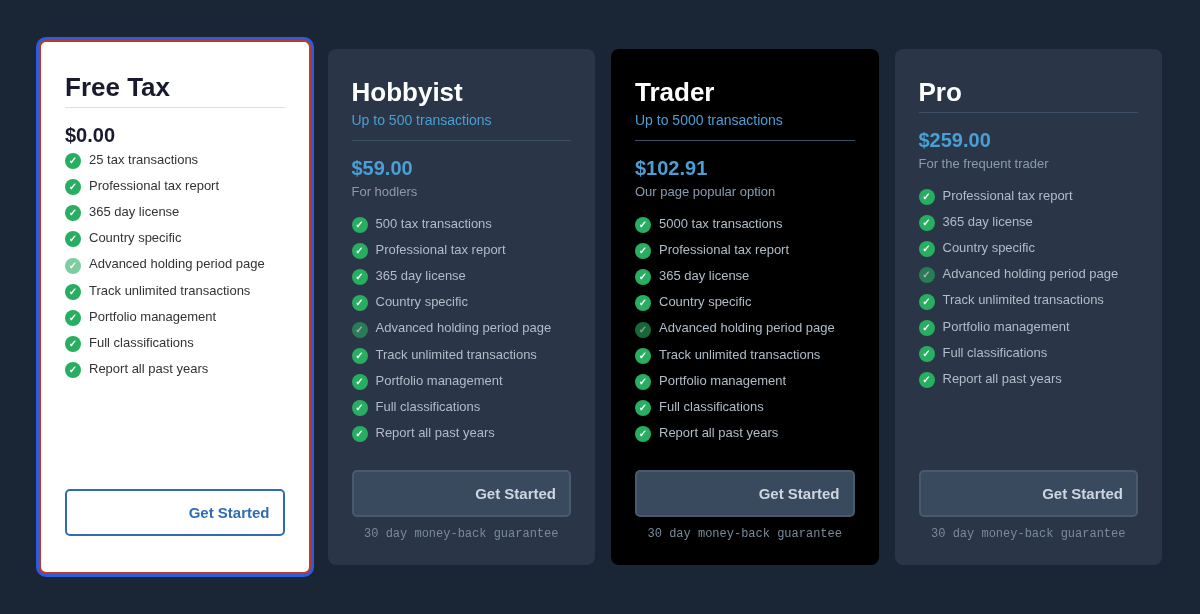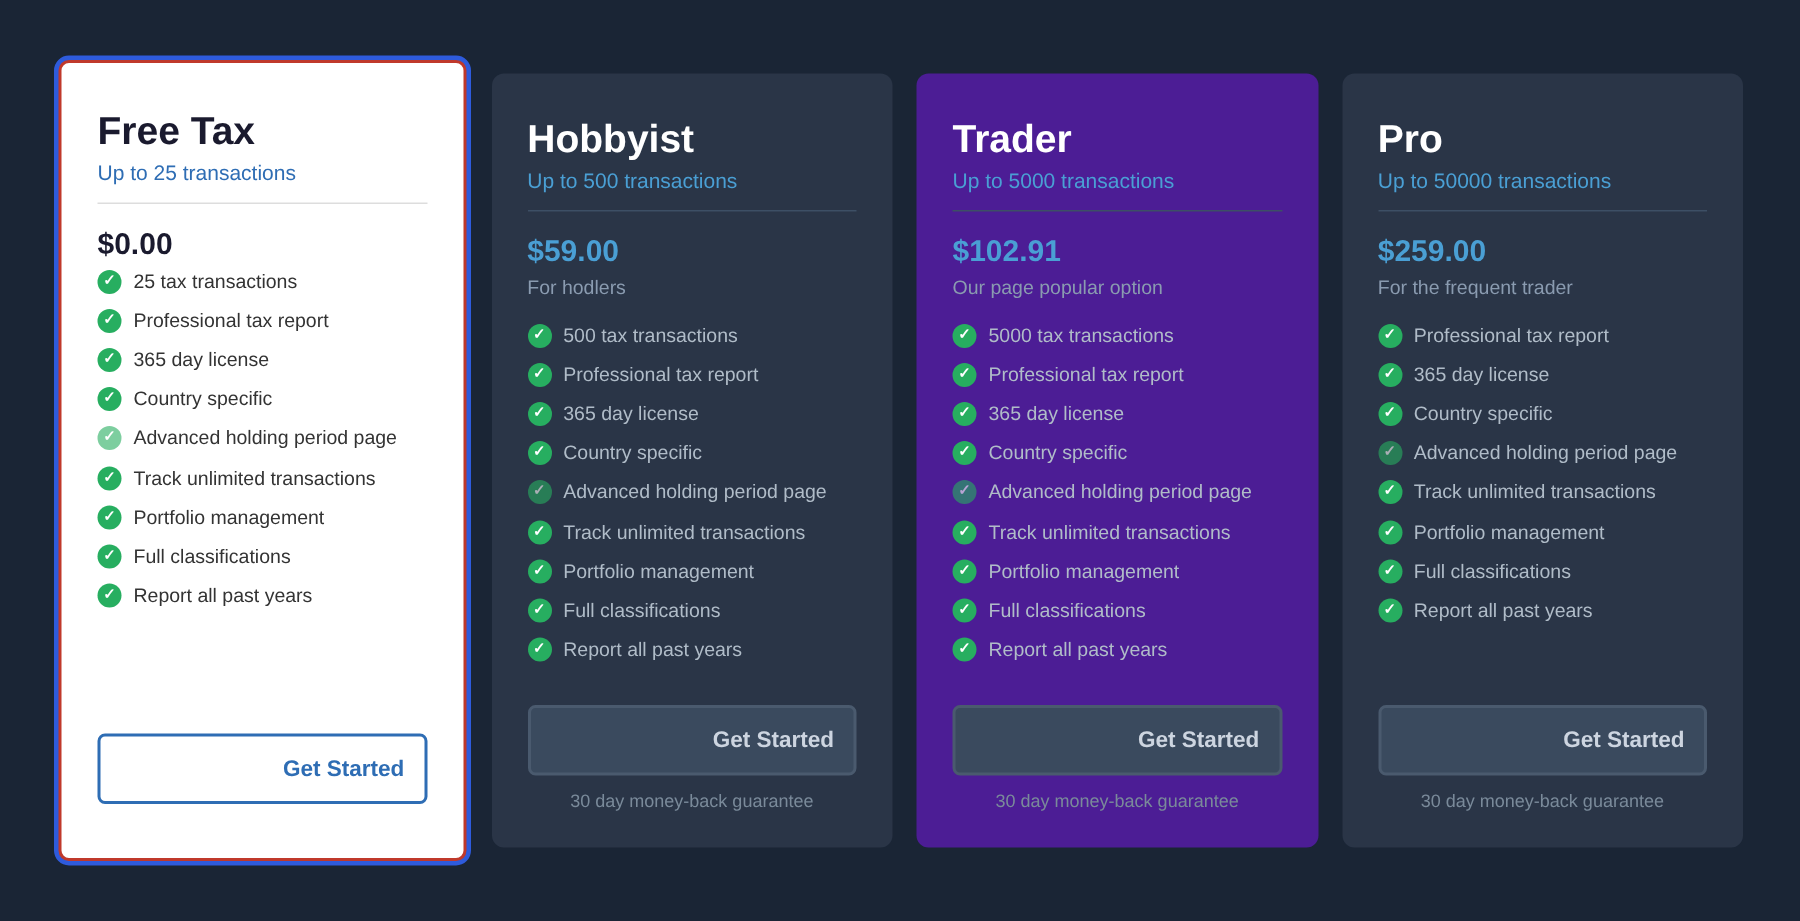--- a/index.html
+++ b/index.html
@@ -36,21 +36,21 @@
       border: 3px solid #c0392b;
       outline: 3px solid #2e5bdc;
       outline-offset: -1px;
       color: #333;
       margin-top: -10px;
       margin-bottom: -10px;
       padding-top: 30px;
       padding-bottom: 26px;
     }
     .plan-card.highlighted {
-      background: #4c1d95;
+      background: #000000;
     }
     .plan-name {
       font-size: 26px;
       font-weight: 700;
       color: #ffffff;
       margin-bottom: 4px;
     }
     .plan-card.featured .plan-name {
       color: #1a1a2e;
     }
@@ -87,21 +87,21 @@
     .plan-card.featured .plan-description {
       color: #666;
     }
     .features-list {
       list-style: none;
       flex: 1;
       margin-bottom: 20px;
     }
     .features-list li {
       display: flex;
-      align-items: flex-start;
+      align-items: flex-end;
       font-size: 13px;
       margin-bottom: 8px;
       color: #b0bcc8;
       line-height: 1.4;
     }
     .plan-card.featured .features-list li {
       color: #333;
     }
     .check-icon {
       width: 16px;
@@ -160,29 +160,29 @@
     }
     .plan-card:not(.featured) .get-started-btn {
       background: #3a4a5e;
       color: #cdd5e0;
       border-color: #4a5a6e;
     }
     .money-back {
       text-align: center;
       font-size: 12px;
       color: #7a8a9a;
+      font-family: Liberation Mono, monospace;
     }
   </style>
 </head>
 <body>
 
 <div class="pricing-container">
 <div class="plan-card featured">
       <div class="plan-name">Free Tax</div>
-      <div class="plan-transactions">Up to 25 transactions</div>
       <hr class="divider">
       <div class="plan-price">$0.00</div>
       <ul class="features-list">
         <li>
         <span class="check-icon"></span>
         <span>25 tax transactions</span>
       </li>
         <li>
         <span class="check-icon"></span>
         <span>Professional tax report</span>
@@ -308,21 +308,20 @@
         <li>
         <span class="check-icon"></span>
         <span>Report all past years</span>
       </li>
       </ul>
       <button class="get-started-btn">Get Started</button>
       <div class="money-back">30 day money-back guarantee</div>
     </div>
     <div class="plan-card">
       <div class="plan-name">Pro</div>
-      <div class="plan-transactions">Up to 50000 transactions</div>
       <hr class="divider">
       <div class="plan-price">$259.00</div>
       <div class="plan-description">For the frequent trader</div>
       <ul class="features-list">
         <li>
         <span class="check-icon"></span>
         <span>Professional tax report</span>
       </li>
         <li>
         <span class="check-icon"></span>

